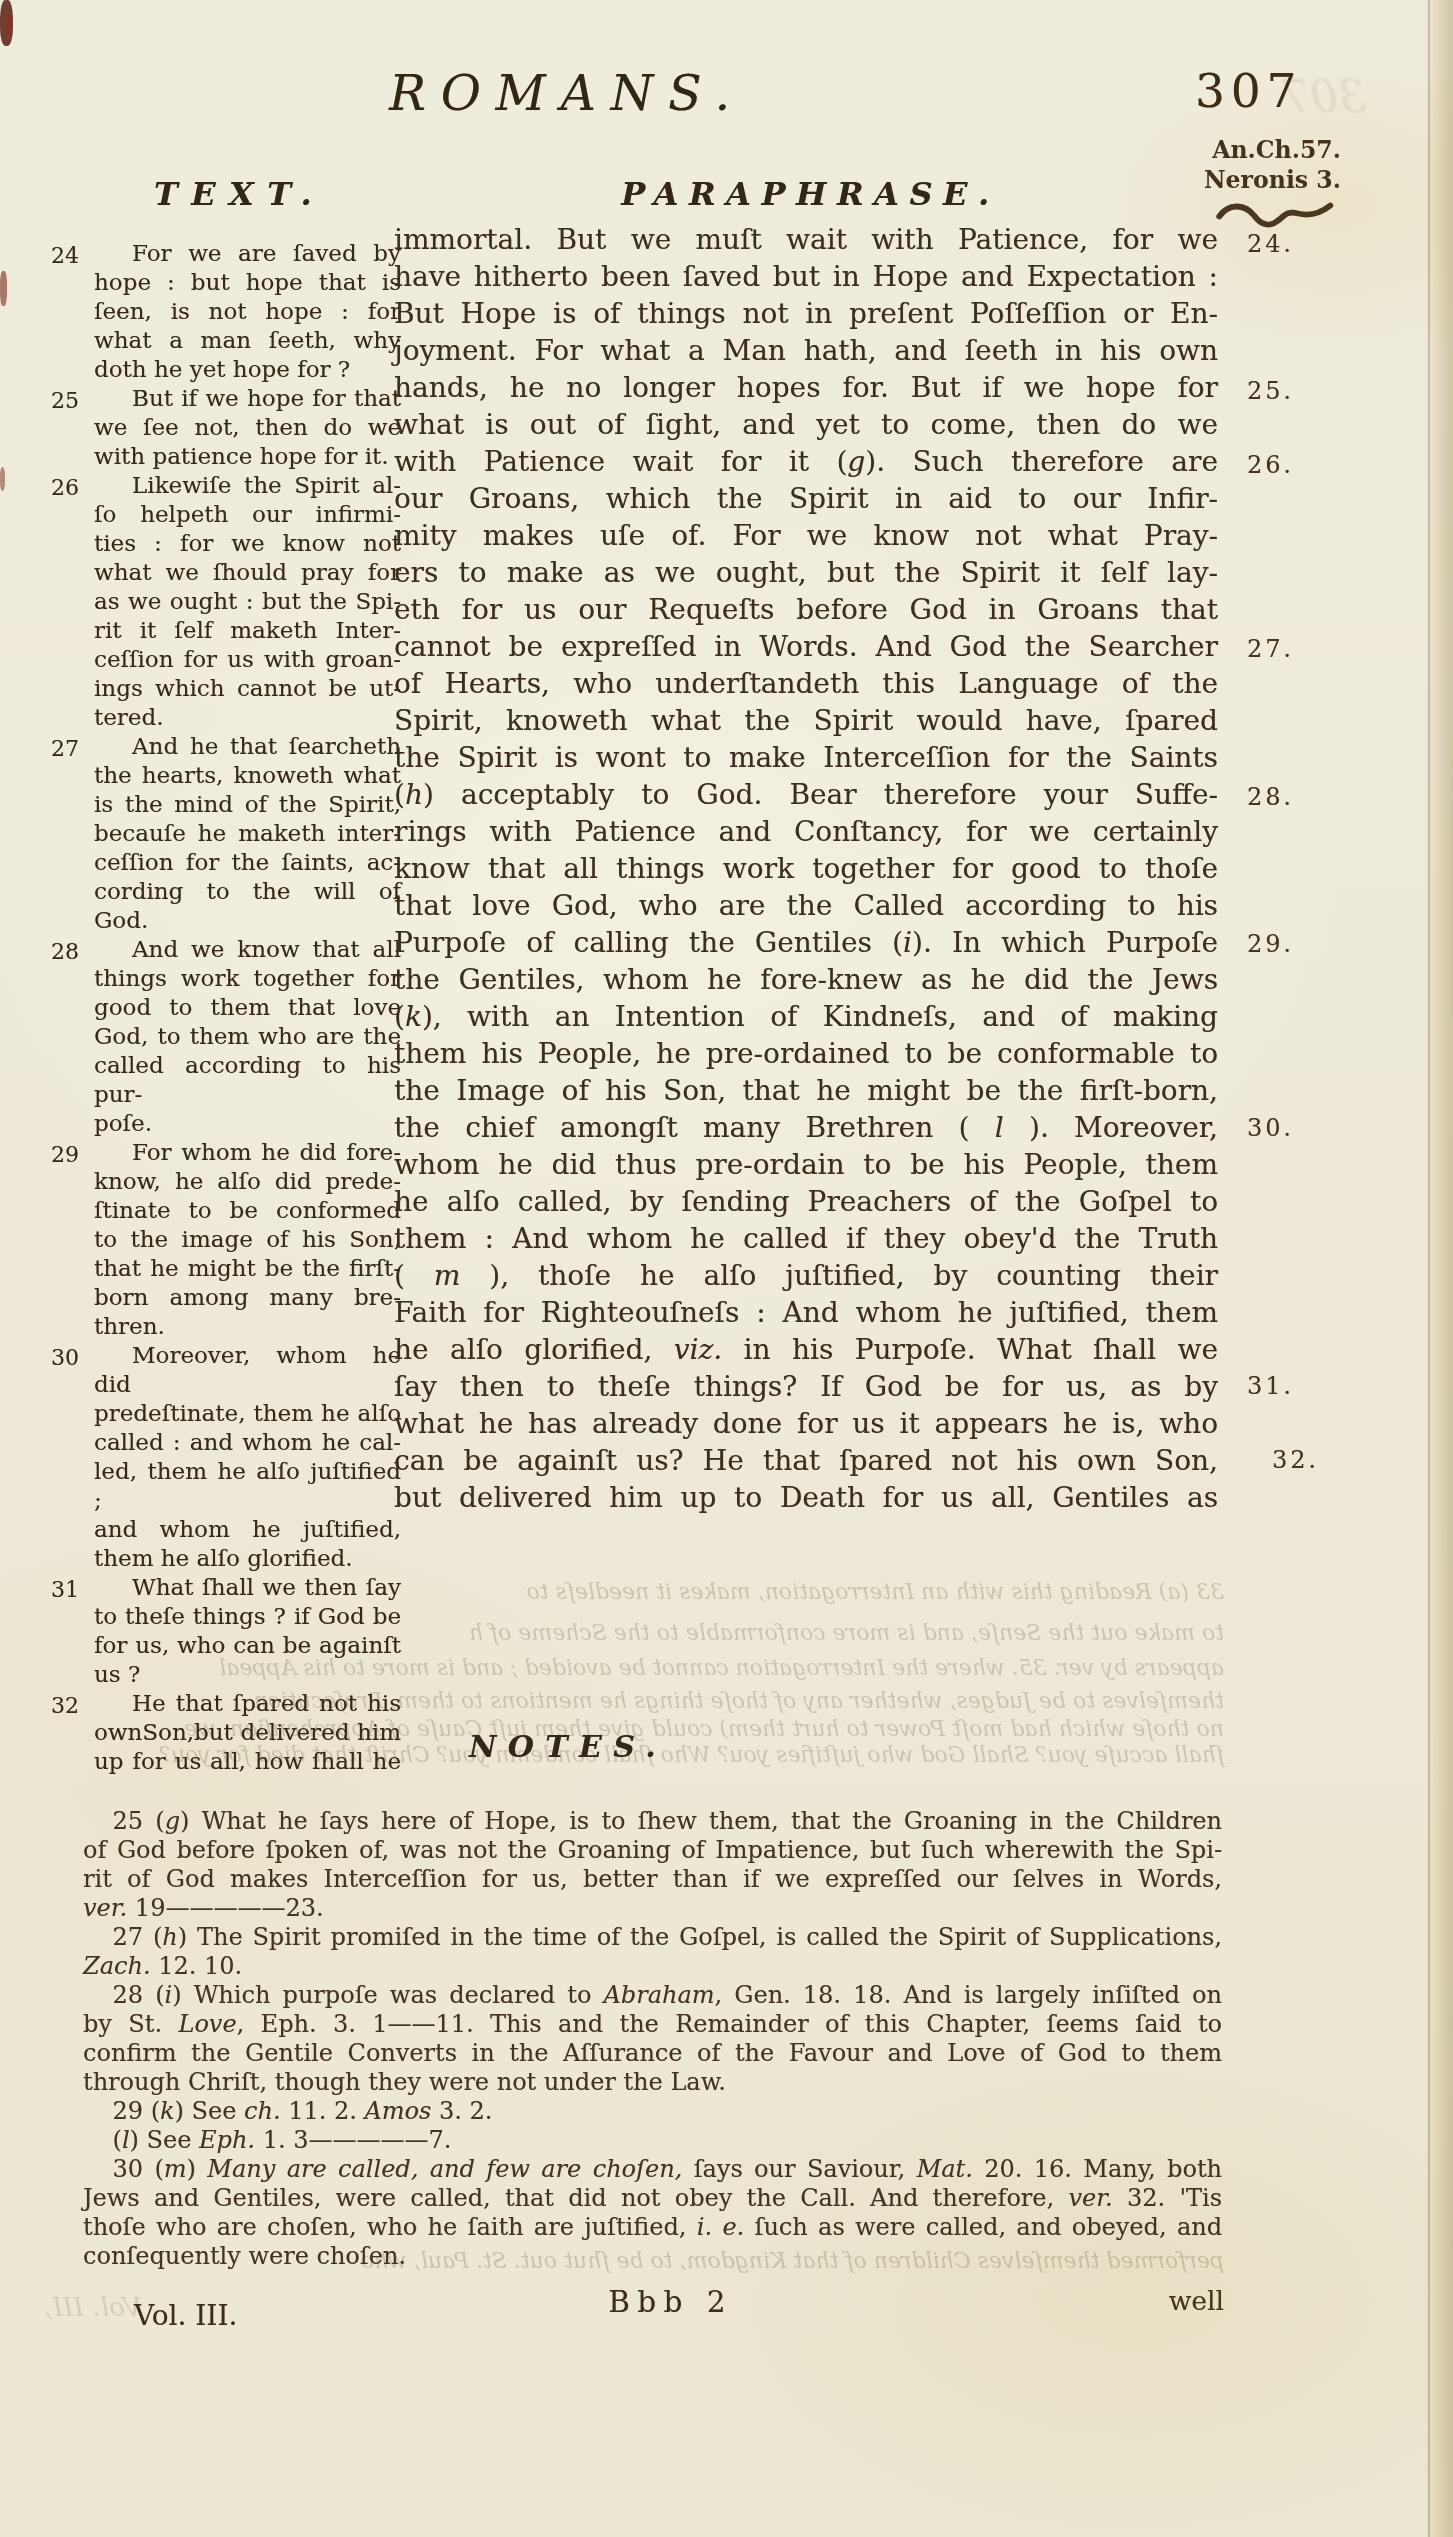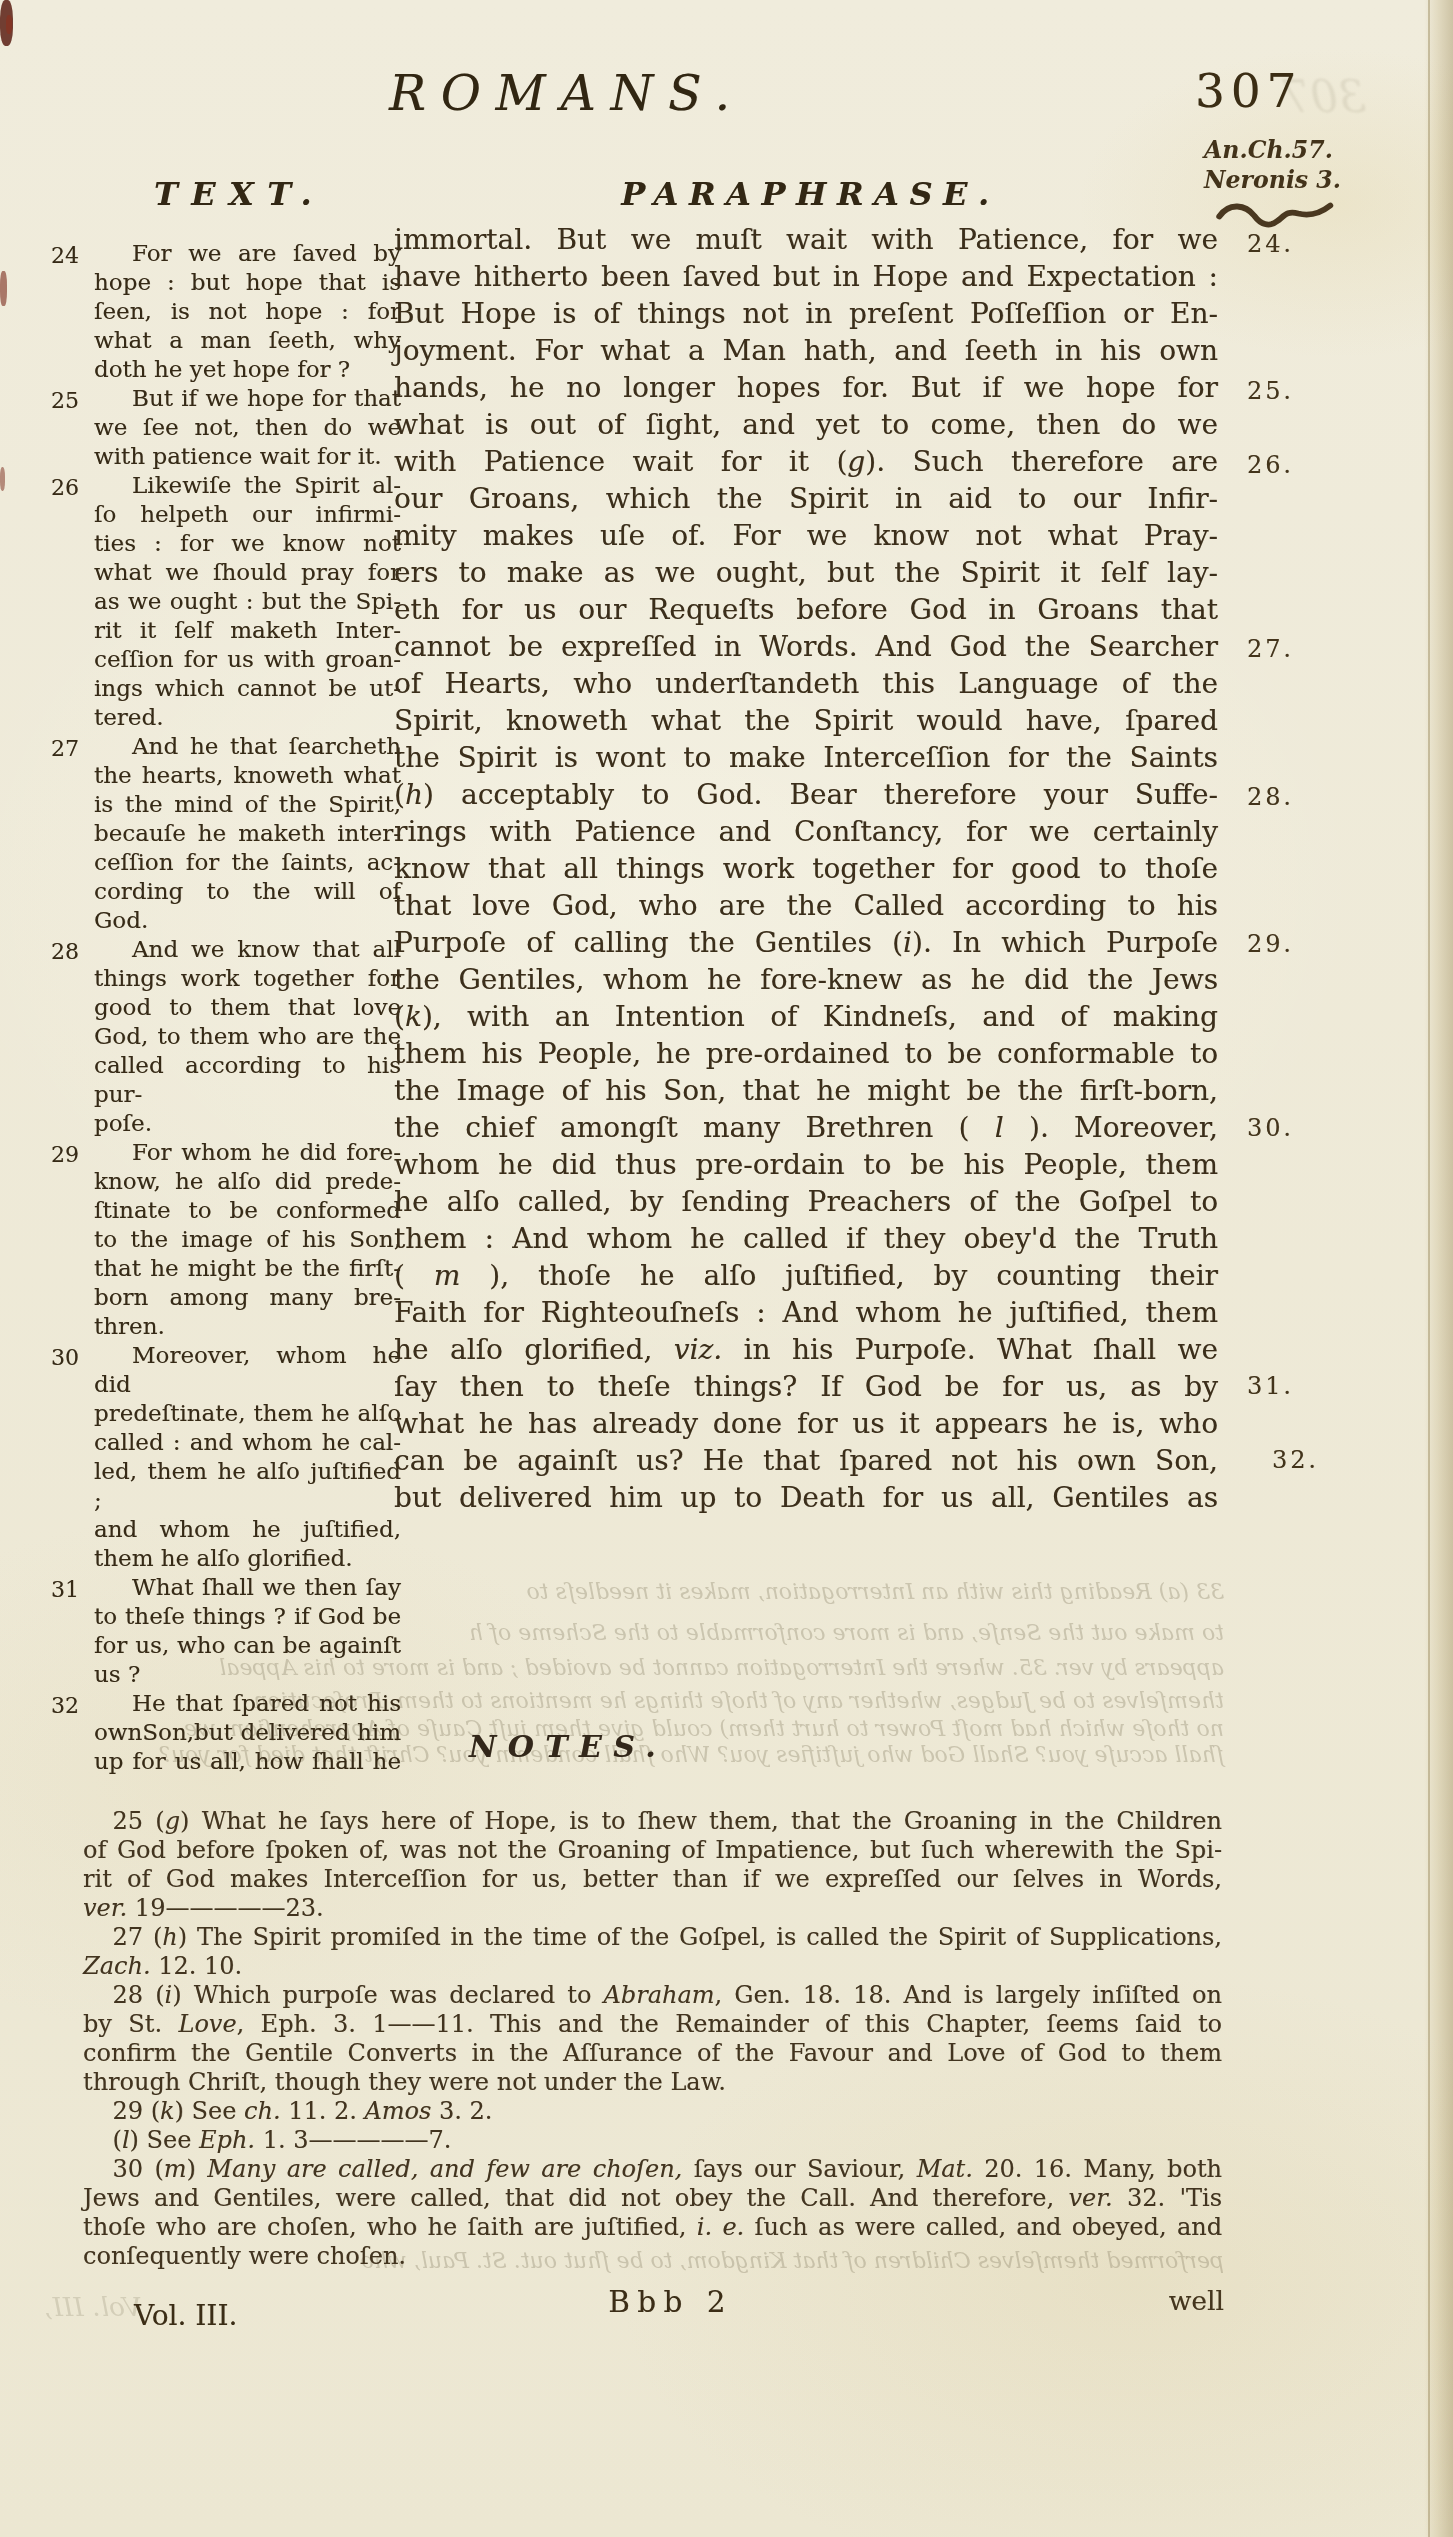--- a/index.html
+++ b/index.html
@@ -12,22 +12,22 @@
       radial-gradient(ellipse 590px 369px at 15% 70%, rgba(219,205,160,0.16), transparent 72%),
       radial-gradient(ellipse 958px 663px at 45% 35%, rgba(255,255,246,0.30), transparent 75%),
       radial-gradient(ellipse 369px 221px at 92% 8%, rgba(222,206,150,0.25), transparent 70%),
       linear-gradient(#f0ecdc,#ece7d2);
   }
   .ink{ text-shadow:0.3px 0.4px 0.4px rgba(45,34,16,0.35); }
   
   .hdr-title{position:absolute;left:346px;top:65px;width:442px;text-align:center;
     font-style:italic;font-size:49px;letter-spacing:0.30em;color:#312612;}
   .hdr-num{position:absolute;left:1195px;top:63px;font-size:47px;letter-spacing:5.9px;color:#3b2d14;}
-  .marg{position:absolute;left:1204px;top:136px;font-style:italic;font-weight:bold;
-    font-size:23.6px;line-height:29.5px;color:#43331a;}
+  .marg{position:absolute;left:1204px;top:136px;font-weight:bold;
+    font-size:23.6px;line-height:29.5px;color:#43331a;text-align:right;}
   .flourish{position:absolute;left:1213px;top:196px;}
   .col-hdr{position:absolute;top:175px;text-align:center;font-style:italic;font-weight:bold;
     font-size:32px;color:#32271476;color:#322714;}
   .hdr-text{left:81px;width:317px;letter-spacing:0.42em;}
   .hdr-para{left:398px;width:825px;letter-spacing:0.33em;}
   
   .tcol{position:absolute;left:94px;top:239px;width:307px;font-size:23px;line-height:29px;color:#362a16;}
   .verse{position:relative;}
   .vnum{position:absolute;left:-43px;top:1.5px;font-size:22px;}
   .tline{min-height:29px;}
@@ -102,21 +102,21 @@
         <div class="tline ind jf">For we are ſaved by</div>
         <div class="tline jf">hope : but hope that is</div>
         <div class="tline jf">ſeen, is not hope : for</div>
         <div class="tline jf">what a man ſeeth, why</div>
         <div class="tline">doth he yet hope for ?</div>
       </div>
       <div class="verse">
         <span class="vnum">25</span>
         <div class="tline ind jf">But if we hope for that</div>
         <div class="tline jf">we ſee not, then do we</div>
-        <div class="tline">with patience wait for it.</div>
+        <div class="tline">with patience hope for it.</div>
       </div>
       <div class="verse">
         <span class="vnum">26</span>
         <div class="tline ind jf">Likewiſe the Spirit al-</div>
         <div class="tline jf">ſo helpeth our infirmi-</div>
         <div class="tline jf">ties : for we know not</div>
         <div class="tline jf">what we ſhould pray for</div>
         <div class="tline jf">as we ought : but the Spi-</div>
         <div class="tline jf">rit it ſelf maketh Inter-</div>
         <div class="tline jf">ceſſion for us with groan-</div>

